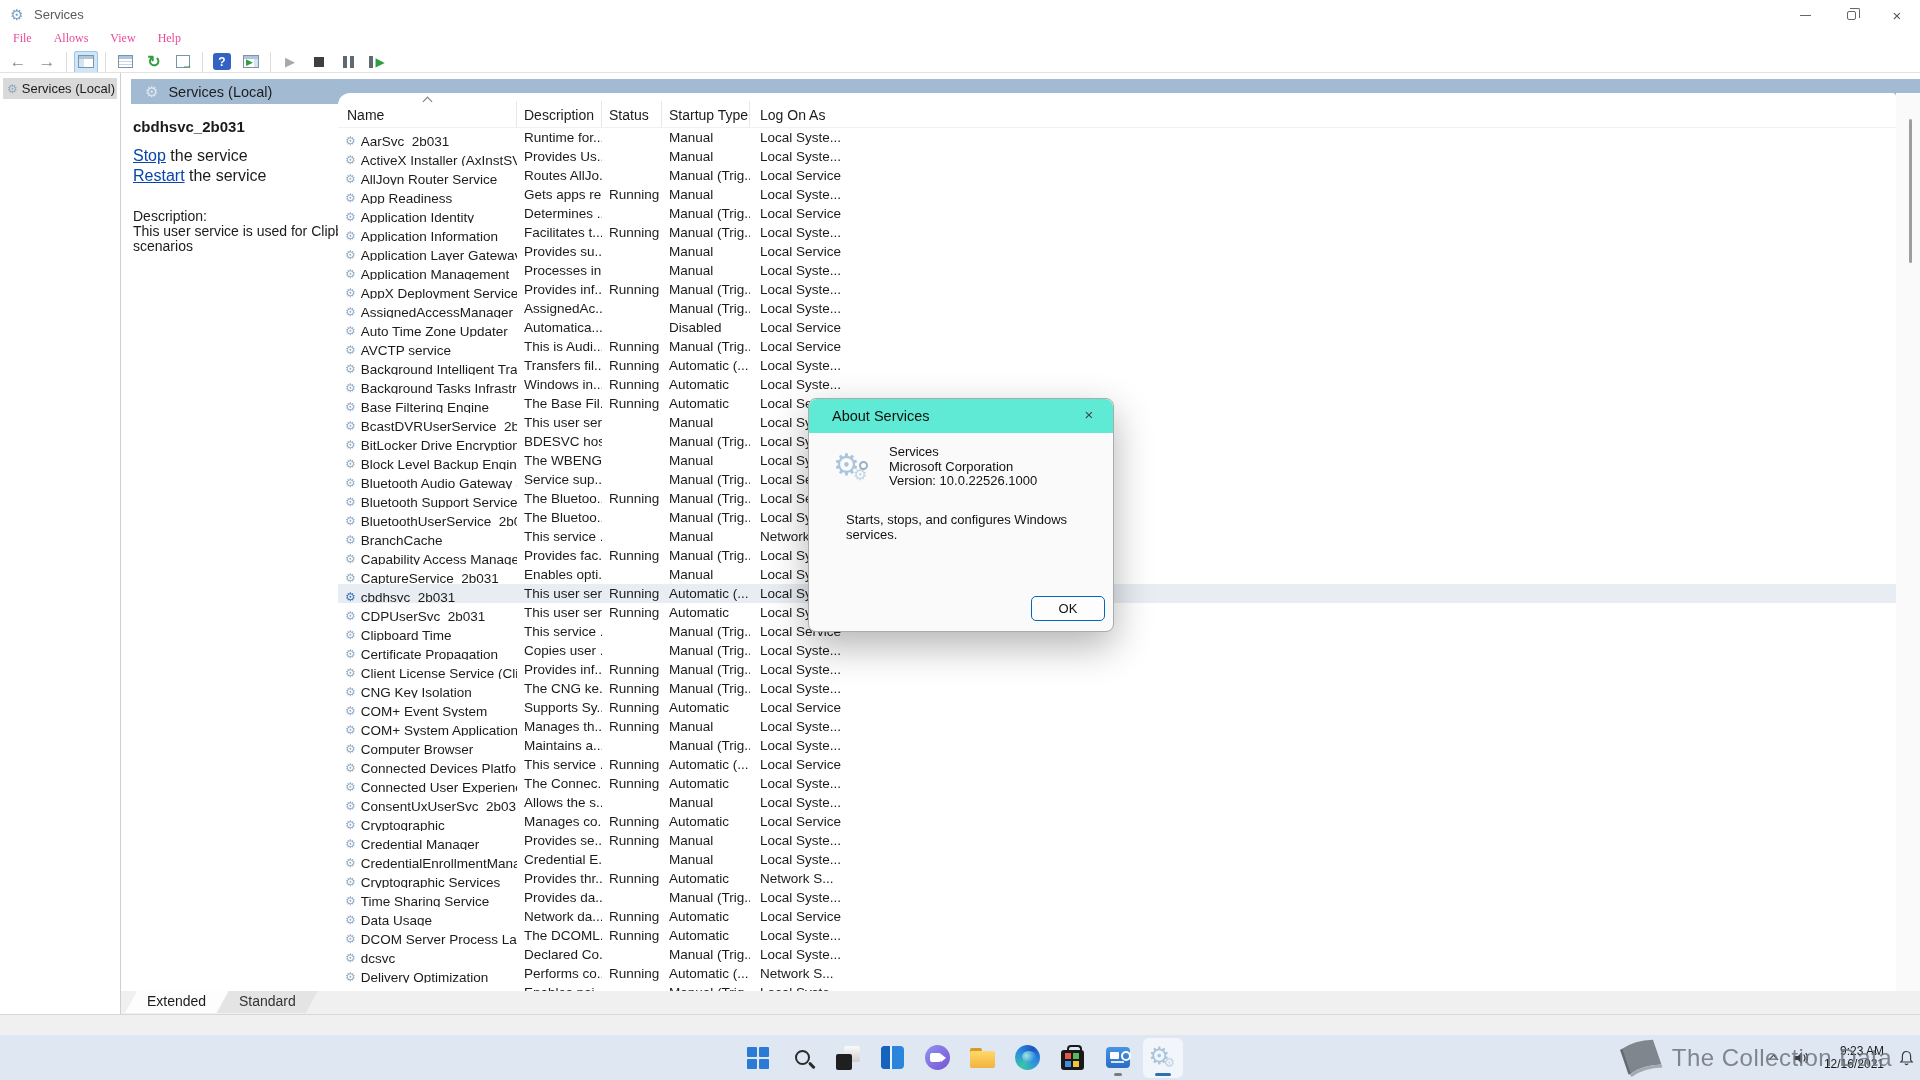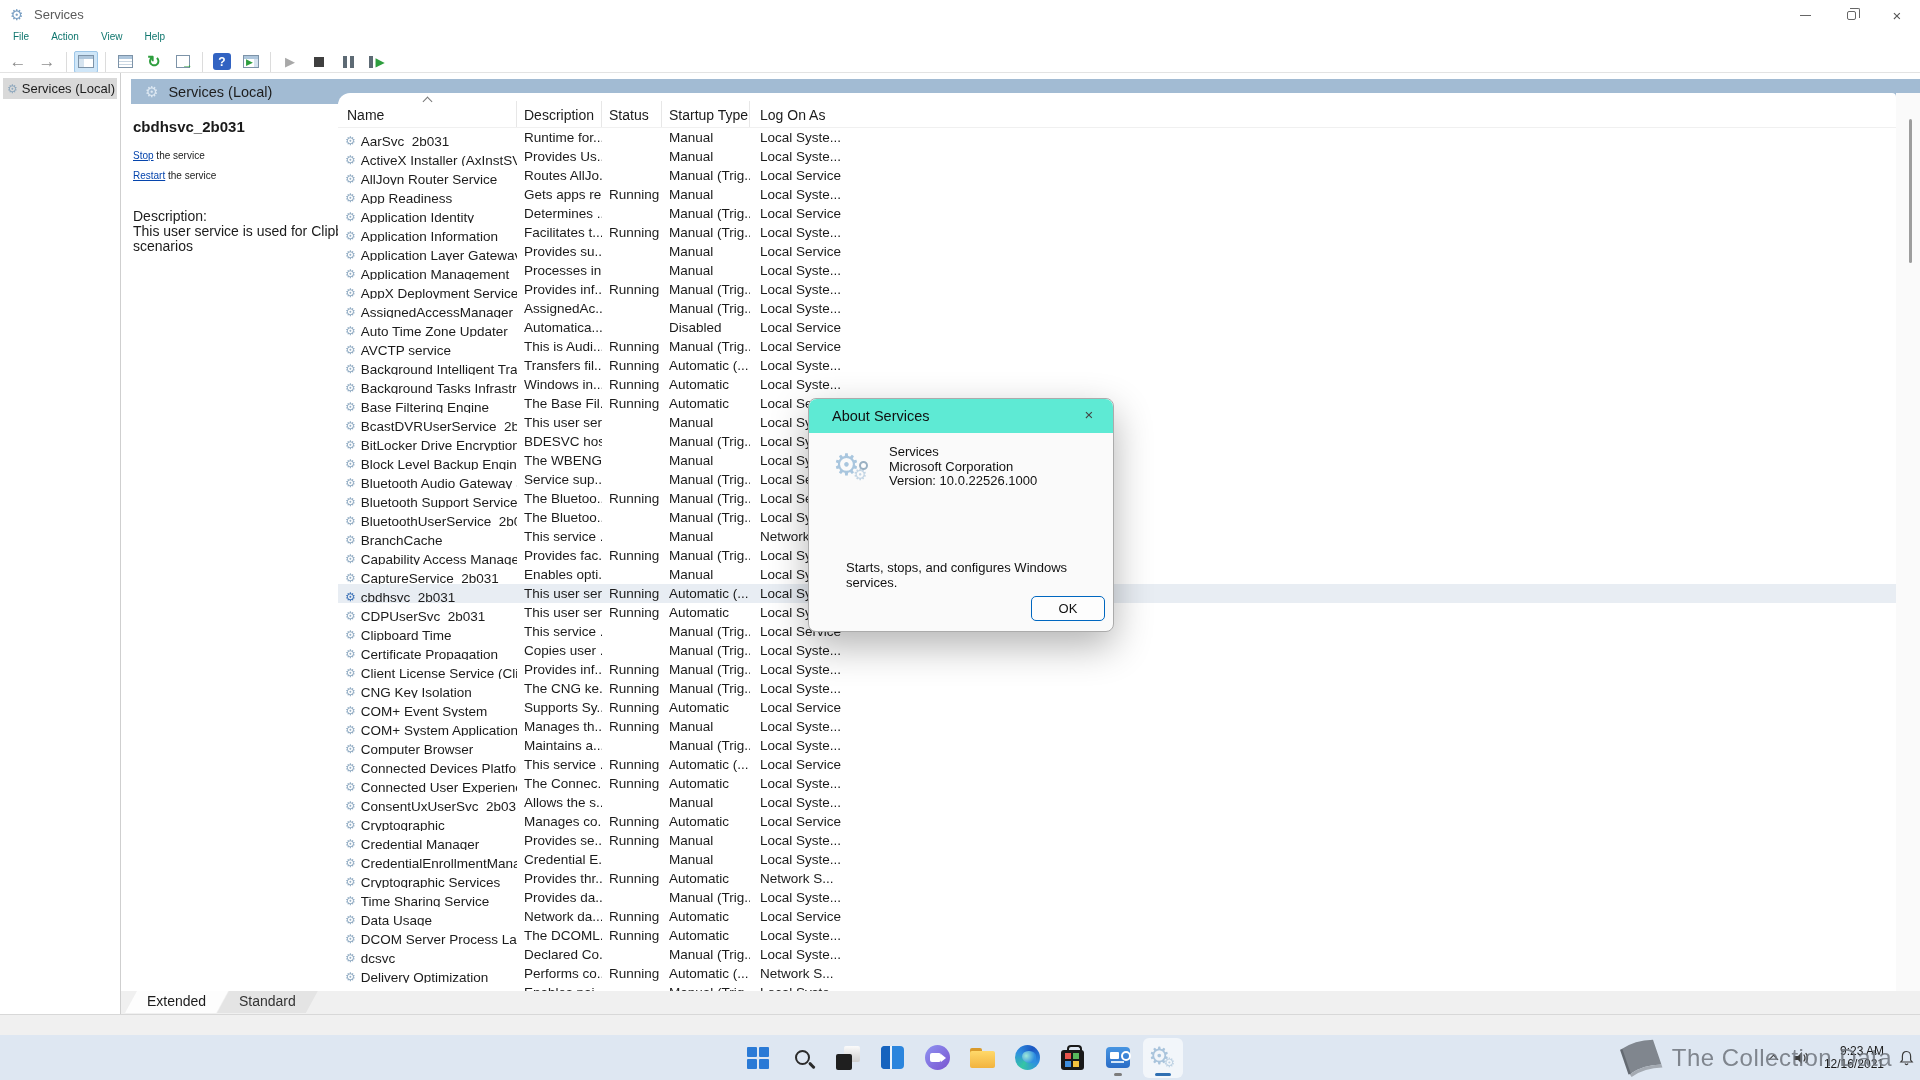--- a/index.html
+++ b/index.html
@@ -12,21 +12,21 @@
   #title-text { position:absolute; left:34px; top:7px; font-size:13px; color:#5a5a5a; }
   #win-controls { position:absolute; right:0; top:0; height:30px; display:flex; }
   .winbtn { width:46px; height:30px; display:flex; align-items:center; justify-content:center; color:#666; }
   .glyph-min { width:11px; height:0; border-top:1px solid #666; display:block; }
   .glyph-restore { width:9px; height:9px; border:1px solid #666; border-radius:2px; position:relative; display:block; }
   .glyph-restore::before { content:""; position:absolute; left:2px; top:-4px; width:9px; height:9px;
      border:1px solid #666; border-left:none; border-bottom:none; border-radius:0 2px 0 0; }
   .glyph-close { font-size:15px; color:#555; }
 
   #menubar { position:absolute; left:2px; top:30px; height:19px; display:flex; }
-  .menu-item { padding:1px 11px; font-size:10px; color:#0f766e; }
+  .menu-item { padding:1px 11px; font-size:12px; color:#ec4899;font-family:Liberation Serif, serif; }
 
   #toolbar { position:absolute; left:6px; top:49px; height:25px; display:flex; align-items:center; gap:5px; }
   .tbi { width:24px; height:22px; display:flex; align-items:center; justify-content:center; }
   .tb-sep { width:1px; height:20px; background:#dcdcdc; margin:0 2px; }
   .arrow-glyph { font-size:17px; font-weight:bold; color:#8d8d8d; }
   .tbi.active { background:#cfe6f8; border:1px solid #9dc6e8; border-radius:2px; }
   .icon-panes { width:16px; height:13px; border:1px solid #7d93a8; background:
      linear-gradient(180deg,#aec6dc 0 3px, transparent 3px),
      linear-gradient(90deg,#d6e4f0 0 5px, #fff 5px); }
   .icon-props { width:15px; height:13px; border:1px solid #7d93a8; background:
@@ -56,21 +56,21 @@
      display:flex; align-items:center; gap:4px; padding-left:4px; font-size:13px; }
   #tree-item .gear { font-size:12px; color:#8fa8bd; }
 
   #band { position:absolute; left:131px; top:6px; width:1789px; height:25px; background:#a2bbd3;
      display:flex; align-items:center; gap:10px; padding-left:14px; }
   #band .gear { font-size:15px; color:#dde8f2; }
   #band-title { font-size:14.5px; color:#1d1d1d; }
 
   #desc-pane { position:absolute; left:121px; top:31px; width:217px; height:910px; background:#fff; }
   #svc-title { position:absolute; left:12px; top:14px; font-size:15px; font-weight:bold; }
-  #svc-links { position:absolute; left:12px; top:42px; font-size:10px; line-height:20px; }
+  #svc-links { position:absolute; left:12px; top:42px; font-size:16px; line-height:20px; }
   #svc-links a { color:#0645ad; text-decoration:underline; }
   #svc-desc-label { position:absolute; left:12px; top:104px; font-size:14px; }
   #svc-desc { position:absolute; left:12px; top:120px; width:252px; font-size:14px; line-height:15px; }
 
   #list-card { position:absolute; left:338px; top:20px; width:1558px; height:898px; background:#fff;
      border-radius:12px 4px 0 0; overflow:hidden; }
   #list-header { position:relative; height:35px; display:flex; align-items:flex-end; border-bottom:1px solid #f0f0f0; }
   .hcell { height:26px; padding-top:6px; font-size:14px; color:#1b1b1b; border-right:1px solid #e7e7e7; }
   .sort-caret { position:absolute; left:86px; top:2px; width:8px; height:8px; }
   .sort-caret::before { content:""; position:absolute; left:0; top:3px; width:6px; height:6px;
@@ -101,21 +101,21 @@
   #dialog { position:absolute; left:808px; top:398px; width:306px; height:234px; background:#fafafa;
      border:1px solid #ababab; border-radius:8px; box-shadow:0 14px 38px rgba(0,0,0,.30); z-index:40; }
   #dlg-titlebar { position:absolute; left:0; top:0; width:100%; height:34px; background:#5eead4; border-radius:8px 8px 0 0; }
   #dlg-title { position:absolute; left:23px; top:9px; font-size:14.5px; color:#111; }
   #dlg-close { position:absolute; right:14px; top:7px; font-size:15px; color:#444; width:20px; text-align:center; }
   #dlg-icon { position:absolute; left:24px; top:48px; width:44px; height:42px; }
   #dlg-icon .g1 { position:absolute; left:0; top:0; font-size:30px; color:#a9c6de; }
   #dlg-icon .g2 { position:absolute; left:20px; top:18px; font-size:16px; color:#c3d5e4; }
   #dlg-icon .lens { position:absolute; left:26px; top:14px; width:9px; height:9px; border:2px solid #9ab0c2; border-radius:50%; background:rgba(255,255,255,.5); }
   #dlg-info { position:absolute; left:80px; top:46px; font-size:13px; line-height:14.5px; color:#111; }
-  #dlg-caption { position:absolute; left:37px; top:113px; font-size:13px; color:#111;margin-top:48px; }
+  #dlg-caption { position:absolute; left:37px; top:113px; font-size:13px; color:#111; }
   #dlg-ok { position:absolute; left:222px; top:197px; width:74px; height:25px; background:#fdfdfd;
      border:1.5px solid #0067c0; border-radius:5px; font-size:13px; color:#111;
      display:flex; align-items:center; justify-content:center; }
 
   
   #taskbar { position:absolute; left:0; top:1035px; width:1920px; height:45px; background:#dee7f2; }
   #tb-center { position:absolute; left:0; top:0; width:100%; height:45px; display:flex; align-items:center; justify-content:center; gap:5px; }
   .tb-app { width:40px; height:40px; border-radius:6px; display:flex; align-items:center; justify-content:center; position:relative; }
   .tb-app.active-app { background:rgba(255,255,255,.62); }
   .underline-pill { position:absolute; bottom:2px; left:50%; transform:translateX(-50%); width:16px; height:3px; border-radius:2px; background:#2f6fb2; }
@@ -178,21 +178,21 @@
         <i class="glyph-restore"></i>
       </span>
     <span class="winbtn">
         <span class="glyph-close">×</span>
       </span>
   </div>
 </div>
 
 <div id="menubar">
     <span class="menu-item">File</span>
-    <span class="menu-item">Action</span>
+    <span class="menu-item">Allows</span>
     <span class="menu-item">View</span>
     <span class="menu-item">Help</span>
   </div>
 
 <div id="toolbar">
   <span class="tbi">
       <span class="arrow-glyph">←</span>
     </span>
   <span class="tbi">
       <span class="arrow-glyph">→</span>

